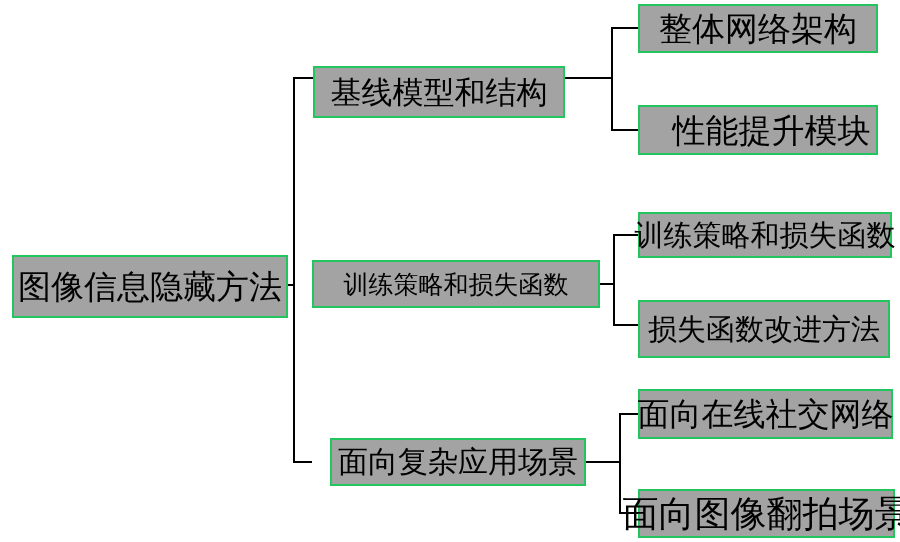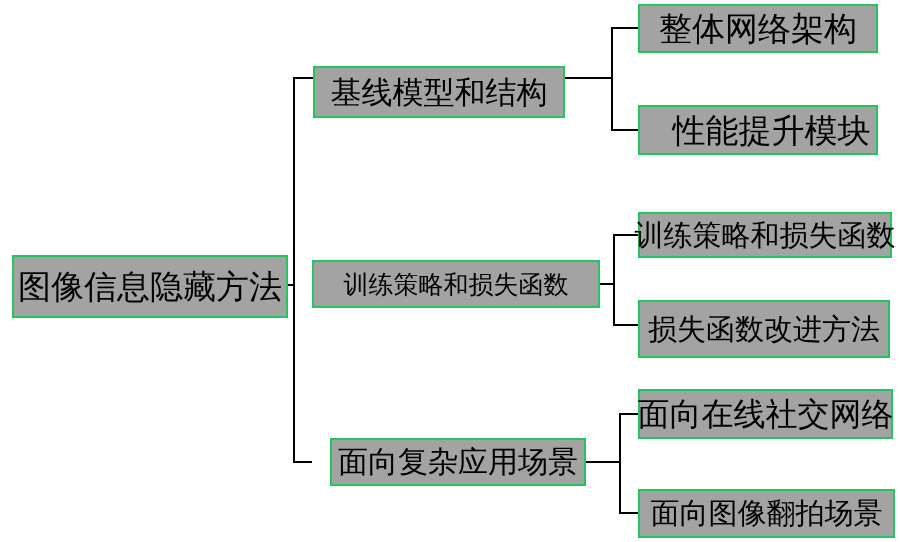--- a/index.html
+++ b/index.html
@@ -36,21 +36,21 @@
   
   .n-root { left:   12px; top: 255px; width: 276px; height: 63px; }
   .n-b1   { left: 313px; top:  53px; width: 252px; height: 52px; margin-top: 13px; }
   .n-b2   { left: 312px; top: 260px; width: 288px; height: 48px; font-size: 25px; text-align: center; }
   .n-b3   { left: 330px; top: 438px; width: 256px; height: 48px; font-size: 30px; }
   .n-c1   { left: 638px; top:   4px; width: 240px; height: 49px; font-size: 33px; }
   .n-c2   { left: 638px; top: 105px; width: 240px; height: 50px; font-size: 33px; padding-left: 27px; }
   .n-c3   { left: 638px; top: 212px; width: 254px; height: 46px; font-size: 29px; }
   .n-c4   { left: 638px; top: 300px; width: 252px; height: 58px; font-size: 29px; }
   .n-c5   { left: 638px; top: 389px; width: 255px; height: 50px; font-size: 32px; }
-  .n-c6   { left: 638px; top: 489px; width: 257px; height: 49px; font-size: 29px; }
+  .n-c6   { left: 638px; top: 489px; width: 257px; height: 49px; font-size: 36px; }
   
   .l-root-stub { left: 282px; top: 284px; width: 13px; height: 2px; }
   .l-trunk1    { left: 293px; top:  77px; width:  2px; height: 386px; }
   .l-b1-stub   { left: 293px; top:  77px; width: 21px; height: 2px; }
   .l-b3-stub   { left: 293px; top: 461px; width: 19px; height: 2px; }
   .l-b1-right  { left: 564px; top:  77px; width: 49px; height: 2px; }
   .l-trunk2    { left: 611px; top:  27px; width:  2px; height: 104px; }
   .l-c1-stub   { left: 611px; top:  27px; width: 28px; height: 2px; }
   .l-c2-stub   { left: 611px; top: 129px; width: 28px; height: 2px; }
   .l-b2-right  { left: 599px; top: 283px; width: 16px; height: 2px; }

